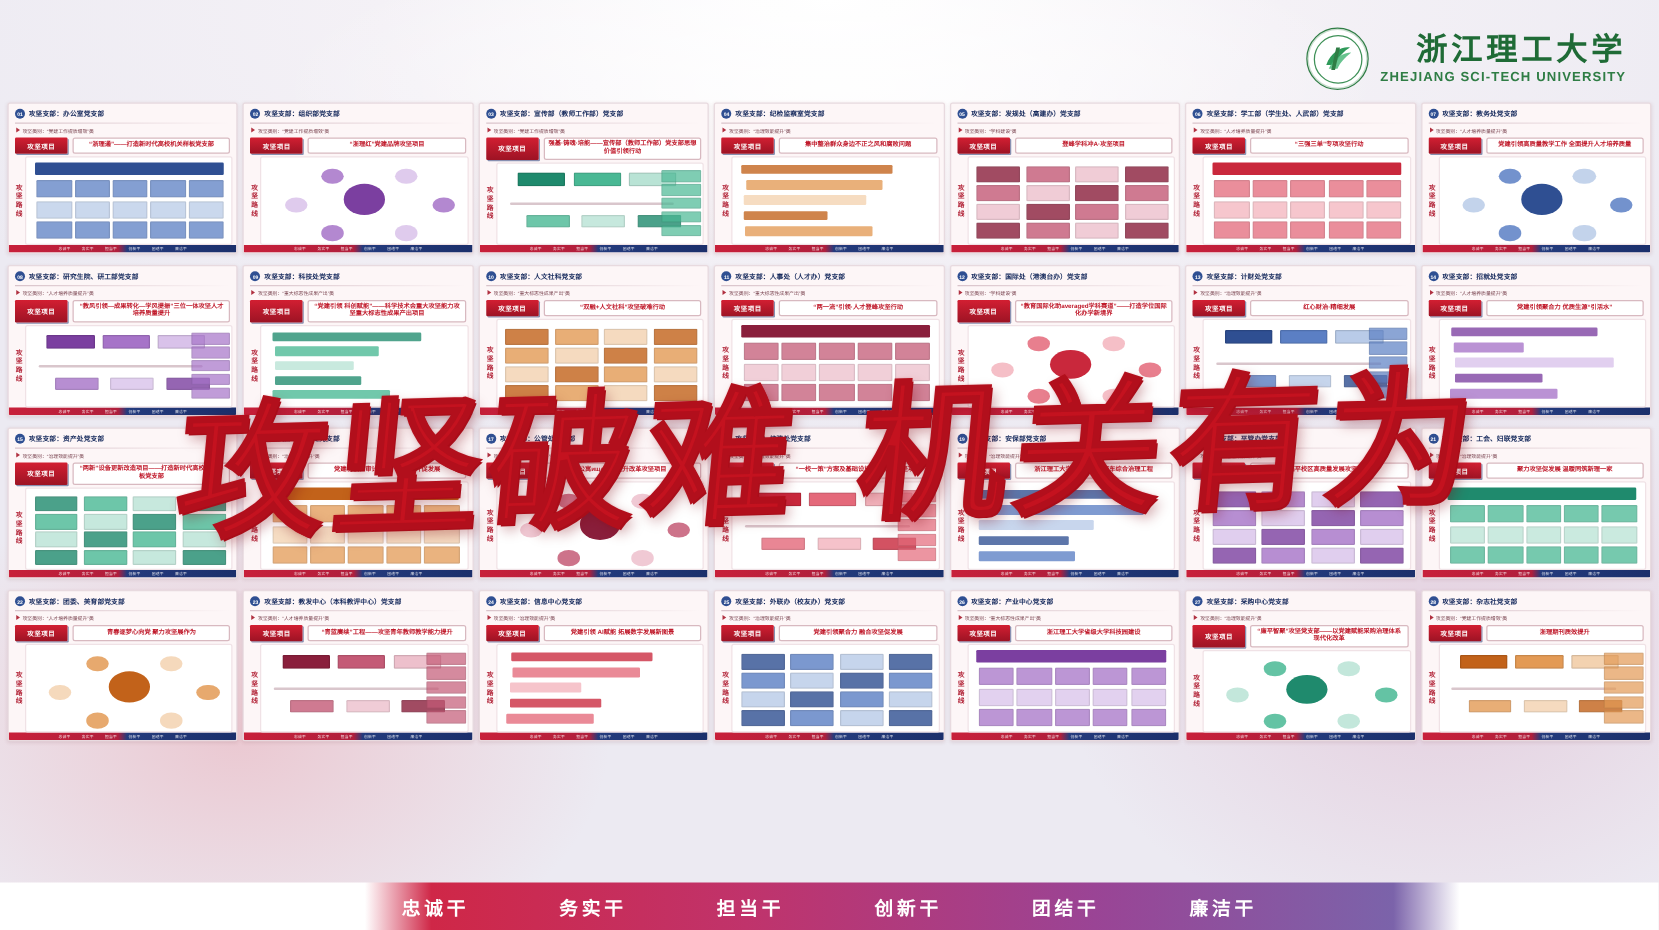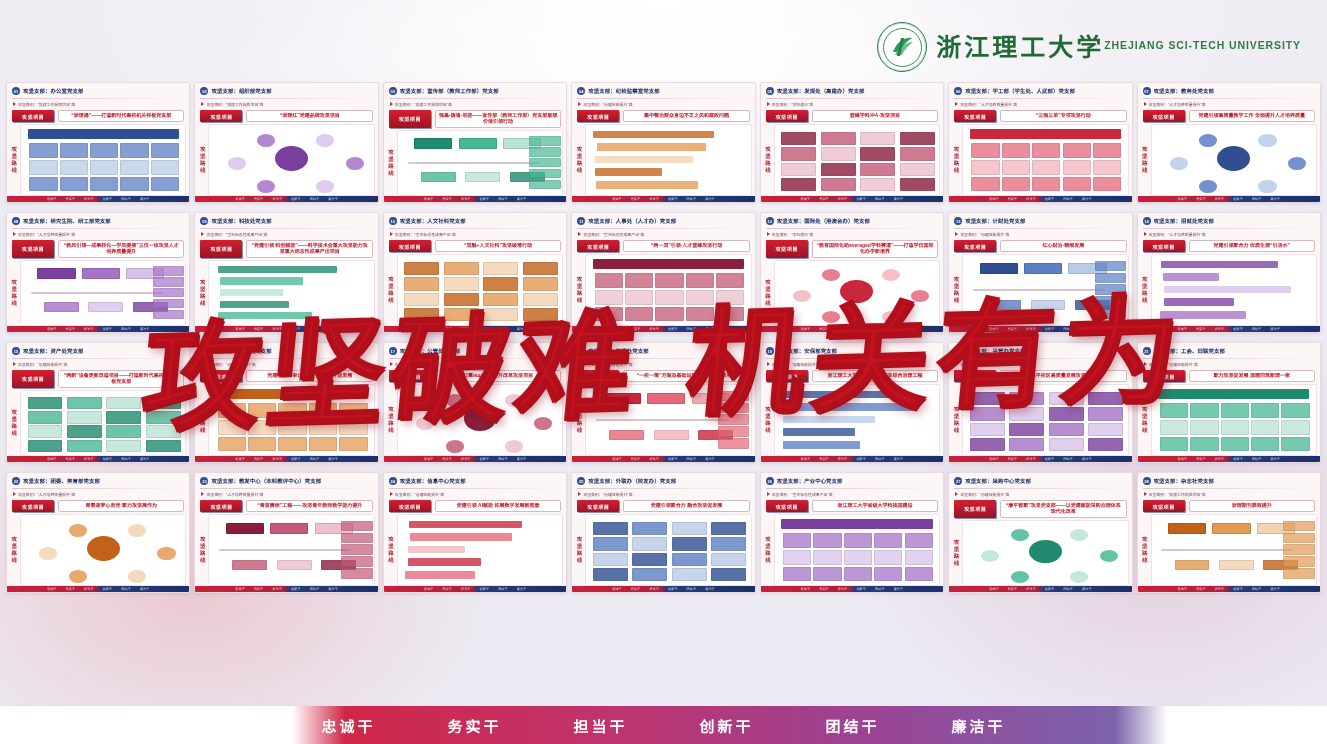--- a/index.html
+++ b/index.html
@@ -19,21 +19,21 @@
     background:radial-gradient(ellipse at center,rgba(214,160,188,.38) 0%,rgba(214,160,188,0) 70%);}
   .wash-c{left:50%;top:-60px;transform:translateX(-50%);width:900px;height:260px;
     background:radial-gradient(ellipse at center,rgba(255,255,255,.85) 0%,rgba(255,255,255,0) 70%);}
 
   
   .logo{position:absolute;right:26px;top:22px;display:flex;align-items:center;gap:9px;z-index:40;}
   .logo-mark{width:48px;height:48px;border-radius:50%;position:relative;flex:0 0 auto;
     background:#ffffff;border:1.6px solid #2f7d45;box-shadow:0 0 0 1px rgba(47,125,69,.25) inset;}
   .logo-mark:before{content:"";position:absolute;inset:4.5px;border-radius:50%;border:1px solid #3f9158;}
   .logo-swoosh{position:absolute;left:50%;top:50%;transform:translate(-50%,-50%);}
-  .logo-txt{display:flex;flex-direction:row;line-height:1;}
+  .logo-txt{display:flex;flex-direction:column;line-height:1;text-align:right;}
   .logo-cn{font-size:25px;font-weight:700;color:#1f6b36;letter-spacing:3px;
     font-family:"DejaVu Serif","Liberation Serif",serif;}
   .logo-en{font-size:10.5px;font-weight:700;color:#2f7d45;letter-spacing:.9px;margin-top:5px;}
 
   
   .grid{position:absolute;left:6px;top:82px;width:1315px;
     display:grid;grid-template-columns:repeat(7,1fr);gap:9px 4px;z-index:10;}
   .card{position:relative;height:119px;background:#fdf6f7;border:1px solid #e8dadf;
     border-radius:2px;overflow:hidden;
     box-shadow:0 1px 3px rgba(120,60,70,.13);display:flex;flex-direction:column;}

